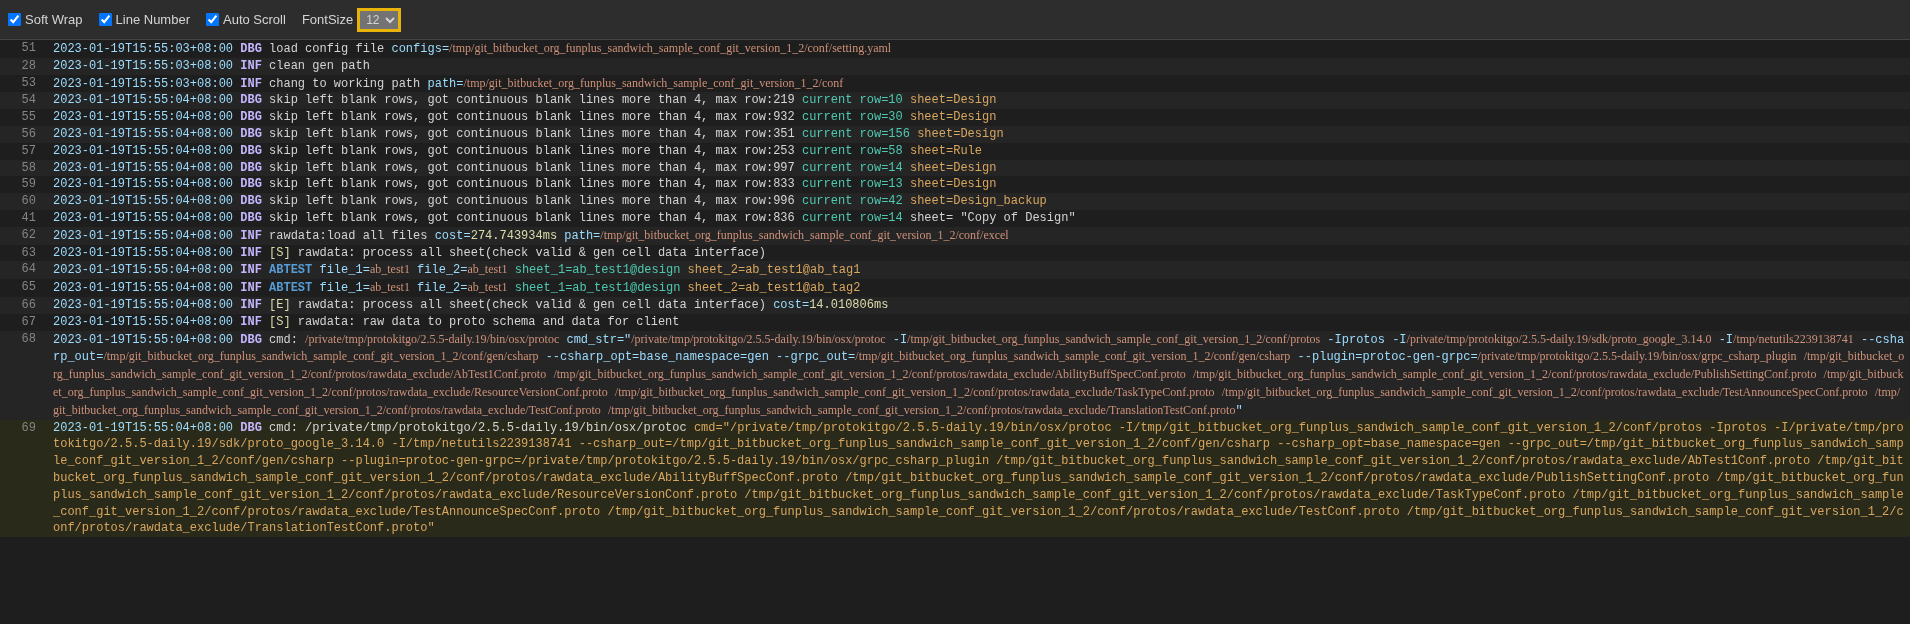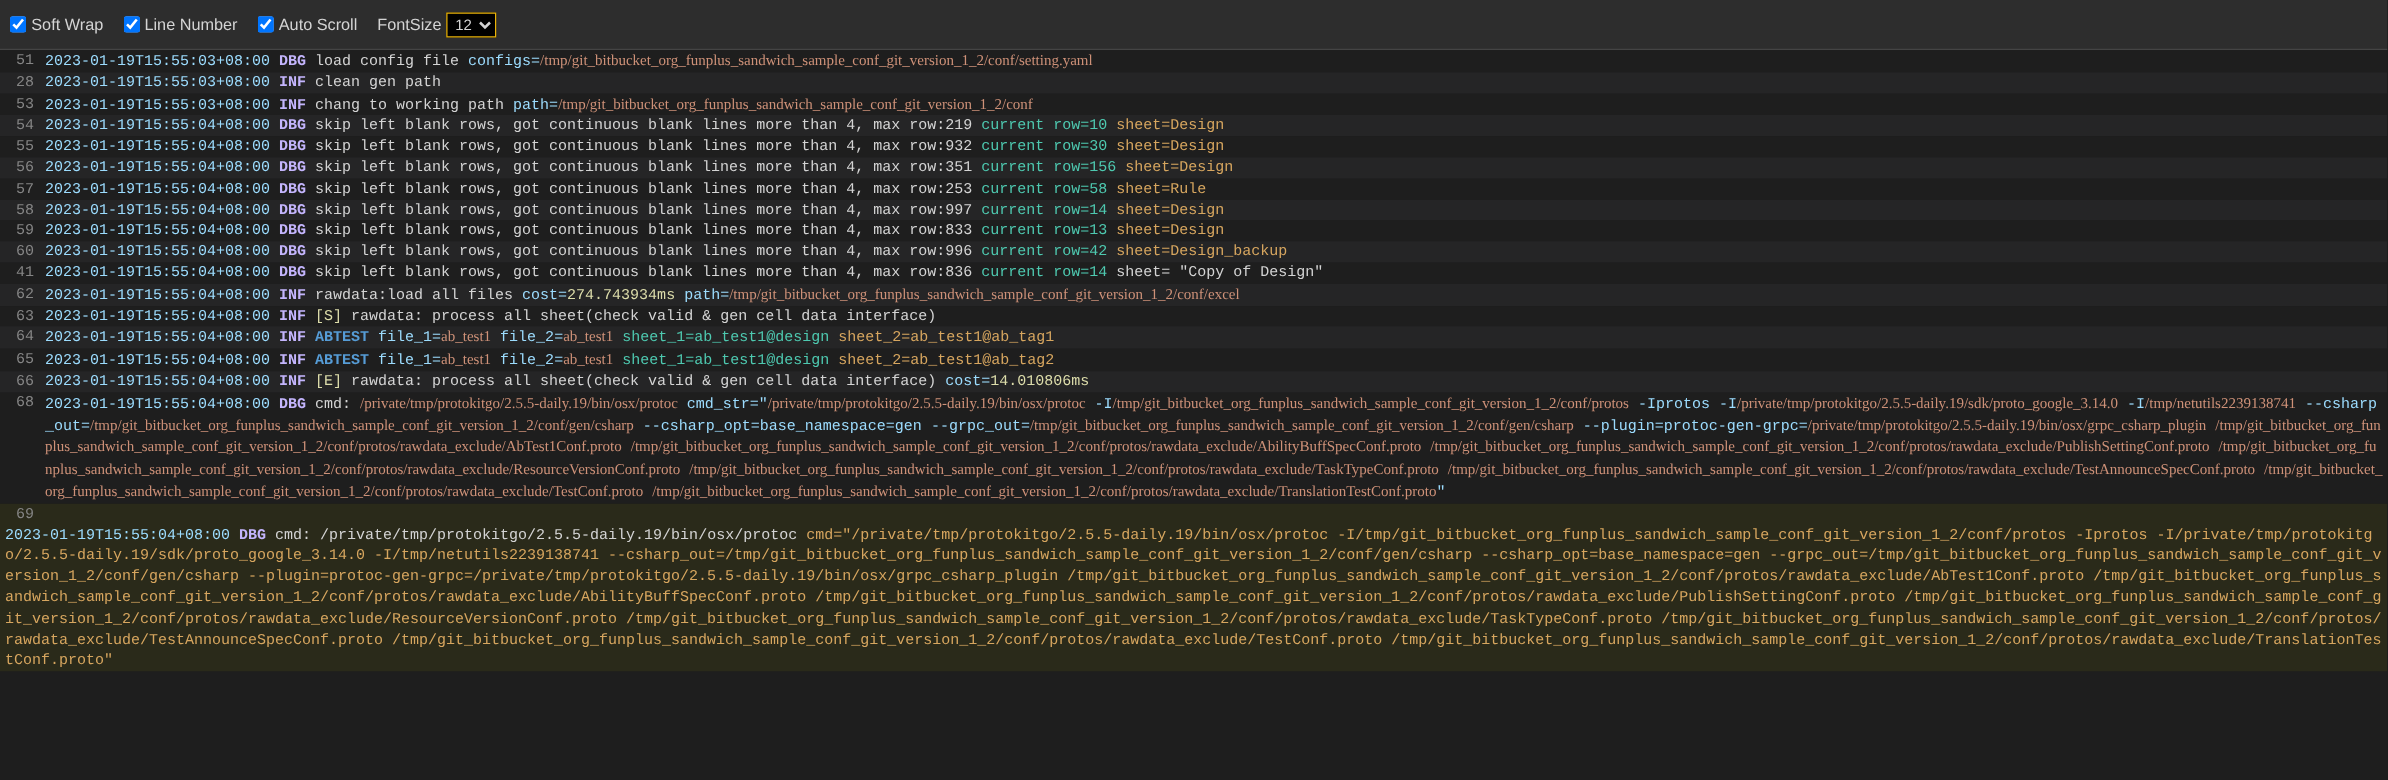--- a/index.html
+++ b/index.html
@@ -37,23 +37,23 @@
       font-size: 13px;
     }
 
     .toolbar-item input[type="checkbox"] {
       cursor: pointer;
     }
 
     .font-size-select {
       font-family: Arial, sans-serif;
       font-size: 12px;
-      background: #000000;
+      background: #737373;
       color: #d4d4d4;
-      border: 1px solid #eab308;
+      border: 3px solid #eab308;
       padding: 1px 2px;
     }
 
     #log-container {
       overflow-x: auto;
       overflow-y: auto;
       height: calc(624px - 30px);
       background: #1e1e1e;
     }
 
@@ -70,28 +70,27 @@
     .log-line:nth-child(odd) {
       background: #1e1e1e;
     }
 
     .log-line:nth-child(even) {
       background: #252526;
     }
 
     .log-line.highlighted {
       background: #2a2a1a;
-      flex-direction: column;
     }
 
     .line-num {
       color: #858585;
       min-width: 32px;
-      text-align: center;
-      margin-right: 0;
+      text-align: right;
+      margin-right: 17px;
       user-select: none;
       flex-shrink: 0;
     }
 
     .log-content {
       flex: 1;
       word-break: break-all;
     }
 
     .ts { color: #9cdcfe; }
@@ -146,15 +145,16 @@
     <div class="log-line"><span class="line-num">57</span><span class="log-content"><span class="ts">2023-01-19T15:55:04+08:00</span> <span class="dbg">DBG</span> skip left blank rows, got continuous blank lines more than 4, max row:253 <span class="highlight-green">current row=</span><span class="highlight-green">58</span> <span class="highlight-orange">sheet=</span><span class="highlight-orange">Rule</span></span></div>
     <div class="log-line"><span class="line-num">58</span><span class="log-content"><span class="ts">2023-01-19T15:55:04+08:00</span> <span class="dbg">DBG</span> skip left blank rows, got continuous blank lines more than 4, max row:997 <span class="highlight-green">current row=</span><span class="highlight-green">14</span> <span class="highlight-orange">sheet=</span><span class="highlight-orange">Design</span></span></div>
     <div class="log-line"><span class="line-num">59</span><span class="log-content"><span class="ts">2023-01-19T15:55:04+08:00</span> <span class="dbg">DBG</span> skip left blank rows, got continuous blank lines more than 4, max row:833 <span class="highlight-green">current row=</span><span class="highlight-green">13</span> <span class="highlight-orange">sheet=</span><span class="highlight-orange">Design</span></span></div>
     <div class="log-line"><span class="line-num">60</span><span class="log-content"><span class="ts">2023-01-19T15:55:04+08:00</span> <span class="dbg">DBG</span> skip left blank rows, got continuous blank lines more than 4, max row:996 <span class="highlight-green">current row=</span><span class="highlight-green">42</span> <span class="highlight-orange">sheet=</span><span class="highlight-orange">Design_backup</span></span></div>
     <div class="log-line"><span class="line-num">41</span><span class="log-content"><span class="ts">2023-01-19T15:55:04+08:00</span> <span class="dbg">DBG</span> skip left blank rows, got continuous blank lines more than 4, max row:836 <span class="highlight-green">current row=</span><span class="highlight-green">14</span> sheet= "Copy of Design"</span></div>
     <div class="log-line"><span class="line-num">62</span><span class="log-content"><span class="ts">2023-01-19T15:55:04+08:00</span> <span class="inf">INF</span> rawdata:load all files <span class="highlight-cyan">cost=</span><span class="highlight-yellow">274.743934ms</span> <span class="highlight-cyan">path=</span><span class="path">/tmp/git_bitbucket_org_funplus_sandwich_sample_conf_git_version_1_2/conf/excel</span></span></div>
     <div class="log-line"><span class="line-num">63</span><span class="log-content"><span class="ts">2023-01-19T15:55:04+08:00</span> <span class="inf">INF</span> <span class="highlight-yellow">[S]</span> rawdata: process all sheet(check valid &amp; gen cell data interface)</span></div>
     <div class="log-line"><span class="line-num">64</span><span class="log-content"><span class="ts">2023-01-19T15:55:04+08:00</span> <span class="inf">INF</span> <span class="abtest">ABTEST</span> <span class="highlight-cyan">file_1=</span><span class="path">ab_test1</span> <span class="highlight-cyan">file_2=</span><span class="path">ab_test1</span> <span class="highlight-green">sheet_1=</span><span class="highlight-green">ab_test1@design</span> <span class="highlight-orange">sheet_2=</span><span class="highlight-orange">ab_test1@ab_tag1</span></span></div>
     <div class="log-line"><span class="line-num">65</span><span class="log-content"><span class="ts">2023-01-19T15:55:04+08:00</span> <span class="inf">INF</span> <span class="abtest">ABTEST</span> <span class="highlight-cyan">file_1=</span><span class="path">ab_test1</span> <span class="highlight-cyan">file_2=</span><span class="path">ab_test1</span> <span class="highlight-green">sheet_1=</span><span class="highlight-green">ab_test1@design</span> <span class="highlight-orange">sheet_2=</span><span class="highlight-orange">ab_test1@ab_tag2</span></span></div>
     <div class="log-line"><span class="line-num">66</span><span class="log-content"><span class="ts">2023-01-19T15:55:04+08:00</span> <span class="inf">INF</span> <span class="highlight-yellow">[E]</span> rawdata: process all sheet(check valid &amp; gen cell data interface) <span class="highlight-cyan">cost=</span><span class="highlight-yellow">14.010806ms</span></span></div>
+    <div class="log-line"><span class="line-num">67</span><span class="log-content"><span class="ts">2023-01-19T15:55:04+08:00</span> <span class="inf">INF</span> <span class="highlight-yellow">[S]</span> rawdata: raw data to proto schema and data for client</span></div>
     <div class="log-line"><span class="line-num">68</span><span class="log-content"><span class="ts">2023-01-19T15:55:04+08:00</span> <span class="dbg">DBG</span> cmd: <span class="path">/private<span class="path">/tmp/protokitgo/2.5.5-daily.19/bin/osx/protoc</span></span> <span class="highlight-cyan">cmd_str=</span><span class="highlight-cyan">"<span class="path">/private<span class="path">/tmp/protokitgo/2.5.5-daily.19/bin/osx/protoc</span></span> -I<span class="path">/tmp/git_bitbucket_org_funplus_sandwich_sample_conf_git_version_1_2/conf/protos</span> -Iprotos -I<span class="path">/private<span class="path">/tmp/protokitgo/2.5.5-daily.19/sdk/proto_google_3.14.0</span></span> -I<span class="path">/tmp/netutils2239138741</span> --csharp_out=<span class="path">/tmp/git_bitbucket_org_funplus_sandwich_sample_conf_git_version_1_2/conf/gen/csharp</span> --csharp_opt=base_namespace=gen --grpc_out=<span class="path">/tmp/git_bitbucket_org_funplus_sandwich_sample_conf_git_version_1_2/conf/gen/csharp</span> --plugin=protoc-gen-grpc=<span class="path">/private<span class="path">/tmp/protokitgo/2.5.5-daily.19/bin/osx/grpc_csharp_plugin</span></span> <span class="path">/tmp/git_bitbucket_org_funplus_sandwich_sample_conf_git_version_1_2/conf/protos/rawdata_exclude/AbTest1Conf.proto</span> <span class="path">/tmp/git_bitbucket_org_funplus_sandwich_sample_conf_git_version_1_2/conf/protos/rawdata_exclude/AbilityBuffSpecConf.proto</span> <span class="path">/tmp/git_bitbucket_org_funplus_sandwich_sample_conf_git_version_1_2/conf/protos/rawdata_exclude/PublishSettingConf.proto</span> <span class="path">/tmp/git_bitbucket_org_funplus_sandwich_sample_conf_git_version_1_2/conf/protos/rawdata_exclude/ResourceVersionConf.proto</span> <span class="path">/tmp/git_bitbucket_org_funplus_sandwich_sample_conf_git_version_1_2/conf/protos/rawdata_exclude/TaskTypeConf.proto</span> <span class="path">/tmp/git_bitbucket_org_funplus_sandwich_sample_conf_git_version_1_2/conf/protos/rawdata_exclude/TestAnnounceSpecConf.proto</span> <span class="path">/tmp/git_bitbucket_org_funplus_sandwich_sample_conf_git_version_1_2/conf/protos/rawdata_exclude/TestConf.proto</span> <span class="path">/tmp/git_bitbucket_org_funplus_sandwich_sample_conf_git_version_1_2/conf/protos/rawdata_exclude/TranslationTestConf.proto</span>"</span></span></div>
     <div class="log-line highlighted"><span class="line-num">69</span><span class="log-content"><span class="ts">2023-01-19T15:55:04+08:00</span> <span class="dbg">DBG</span> cmd: /private/tmp/protokitgo/2.5.5-daily.19/bin/osx/protoc <span class="highlight-orange">cmd=</span><span class="cmd">"/private/tmp/protokitgo/2.5.5-daily.19/bin/osx/protoc -I/tmp/git_bitbucket_org_funplus_sandwich_sample_conf_git_version_1_2/conf/protos -Iprotos -I/private/tmp/protokitgo/2.5.5-daily.19/sdk/proto_google_3.14.0 -I/tmp/netutils2239138741 --csharp_out=/tmp/git_bitbucket_org_funplus_sandwich_sample_conf_git_version_1_2/conf/gen/csharp --csharp_opt=base_namespace=gen --grpc_out=/tmp/git_bitbucket_org_funplus_sandwich_sample_conf_git_version_1_2/conf/gen/csharp --plugin=protoc-gen-grpc=/private/tmp/protokitgo/2.5.5-daily.19/bin/osx/grpc_csharp_plugin /tmp/git_bitbucket_org_funplus_sandwich_sample_conf_git_version_1_2/conf/protos/rawdata_exclude/AbTest1Conf.proto /tmp/git_bitbucket_org_funplus_sandwich_sample_conf_git_version_1_2/conf/protos/rawdata_exclude/AbilityBuffSpecConf.proto /tmp/git_bitbucket_org_funplus_sandwich_sample_conf_git_version_1_2/conf/protos/rawdata_exclude/PublishSettingConf.proto /tmp/git_bitbucket_org_funplus_sandwich_sample_conf_git_version_1_2/conf/protos/rawdata_exclude/ResourceVersionConf.proto /tmp/git_bitbucket_org_funplus_sandwich_sample_conf_git_version_1_2/conf/protos/rawdata_exclude/TaskTypeConf.proto /tmp/git_bitbucket_org_funplus_sandwich_sample_conf_git_version_1_2/conf/protos/rawdata_exclude/TestAnnounceSpecConf.proto /tmp/git_bitbucket_org_funplus_sandwich_sample_conf_git_version_1_2/conf/protos/rawdata_exclude/TestConf.proto /tmp/git_bitbucket_org_funplus_sandwich_sample_conf_git_version_1_2/conf/protos/rawdata_exclude/TranslationTestConf.proto"</span></span></div>
   </div>
 
 </body></html>

